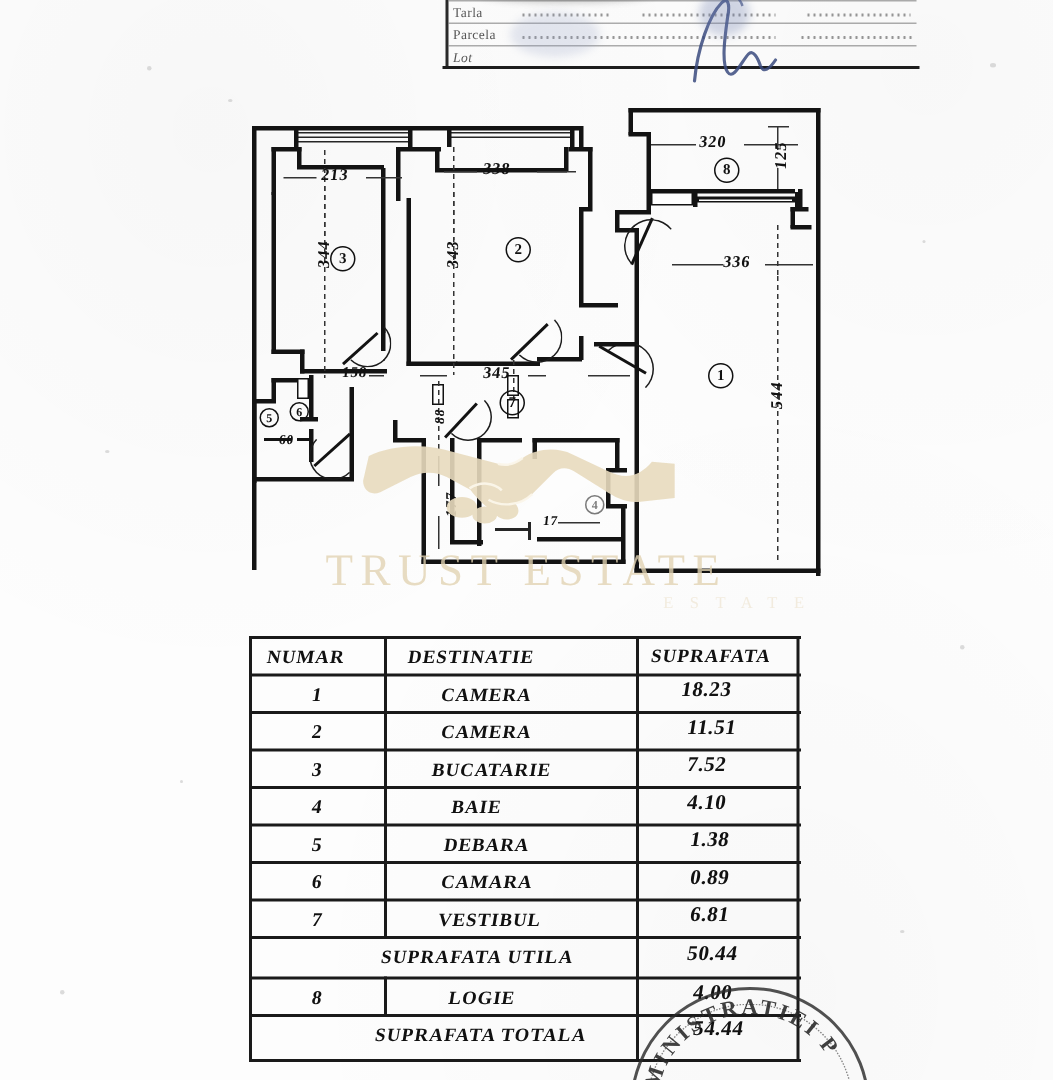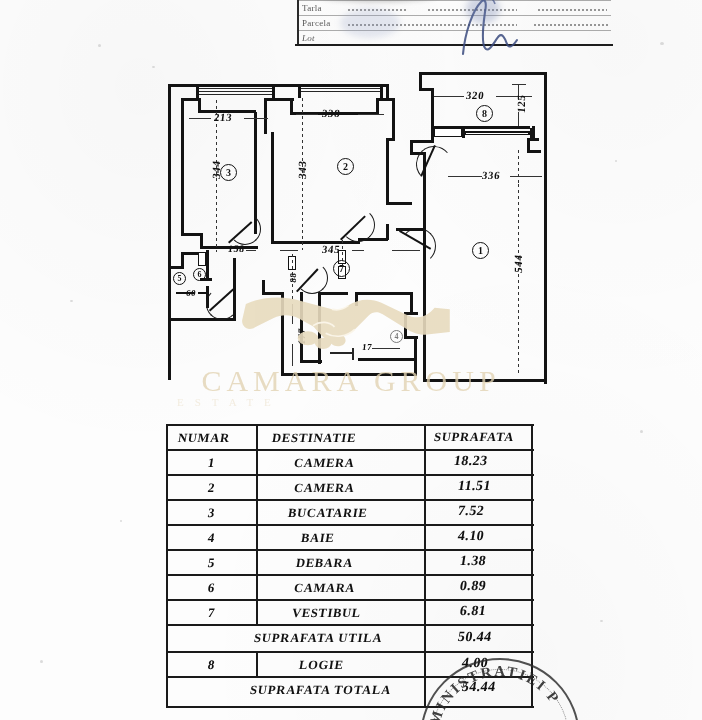--- a/index.html
+++ b/index.html
@@ -73,21 +73,21 @@
 
   
   .wm{position:absolute;left:171px;top:268px;width:360px;height:150px;
       pointer-events:none;}
   .wm-text{
     position:absolute;left:0;top:96px;width:360px;text-align:center;
     font-family:"Liberation Serif", serif;font-size:30px;letter-spacing:5px;
     color:#e2d3b2;opacity:.78;font-weight:400;
   }
   .wm-sub{
-    position:absolute;left:6px;top:128px;width:360px;text-align:left;
+    position:absolute;left:16px;top:128px;width:360px;text-align:right;
     font-family:"Liberation Serif", serif;font-size:11px;letter-spacing:11px;
     color:#efe6d4;opacity:.72;
   }
 
   
   .tbl{position:absolute;left:166px;top:424px;width:368px;height:258px;}
   .tl{position:absolute;background:#1a1a1a;}
   .cell{
     position:absolute;color:#111;
     font-family:"Liberation Serif", serif;font-weight:700;
@@ -353,21 +353,21 @@
                  C158 96, 152 94, 148 90 L134 78 C128 72, 124 68, 120 62 Z"></path>
         <ellipse cx="112" cy="82" rx="16" ry="11"></ellipse>
         <ellipse cx="136" cy="90" rx="13" ry="9"></ellipse>
       </g>
       <g fill="none" stroke="#fbf6ea" stroke-width="2.6" opacity=".95">
         <path d="M150 36 C160 39, 168 36, 176 30"></path>
         <path d="M186 68 C174 80, 154 82, 140 74"></path>
         <path d="M120 62 C132 54, 146 56, 154 64"></path>
       </g>
     </svg>
-    <div class="wm-text">CAMARA GROUP</div>
+    <div class="wm-text">TRUST ESTATE</div>
     <div class="wm-sub">ESTATE</div>
   </div>
 
   <div class="tbl">
 
     <div class="tl" style="left:0;top:0;width:368px;height:2.4px;"></div>
     <div class="tl" style="left:0;top:25px;width:368px;height:1.8px;"></div>
     <div class="tl" style="left:0;top:50px;width:368px;height:1.6px;"></div>
     <div class="tl" style="left:0;top:75px;width:368px;height:1.6px;"></div>
     <div class="tl" style="left:0;top:100px;width:368px;height:1.6px;"></div>

